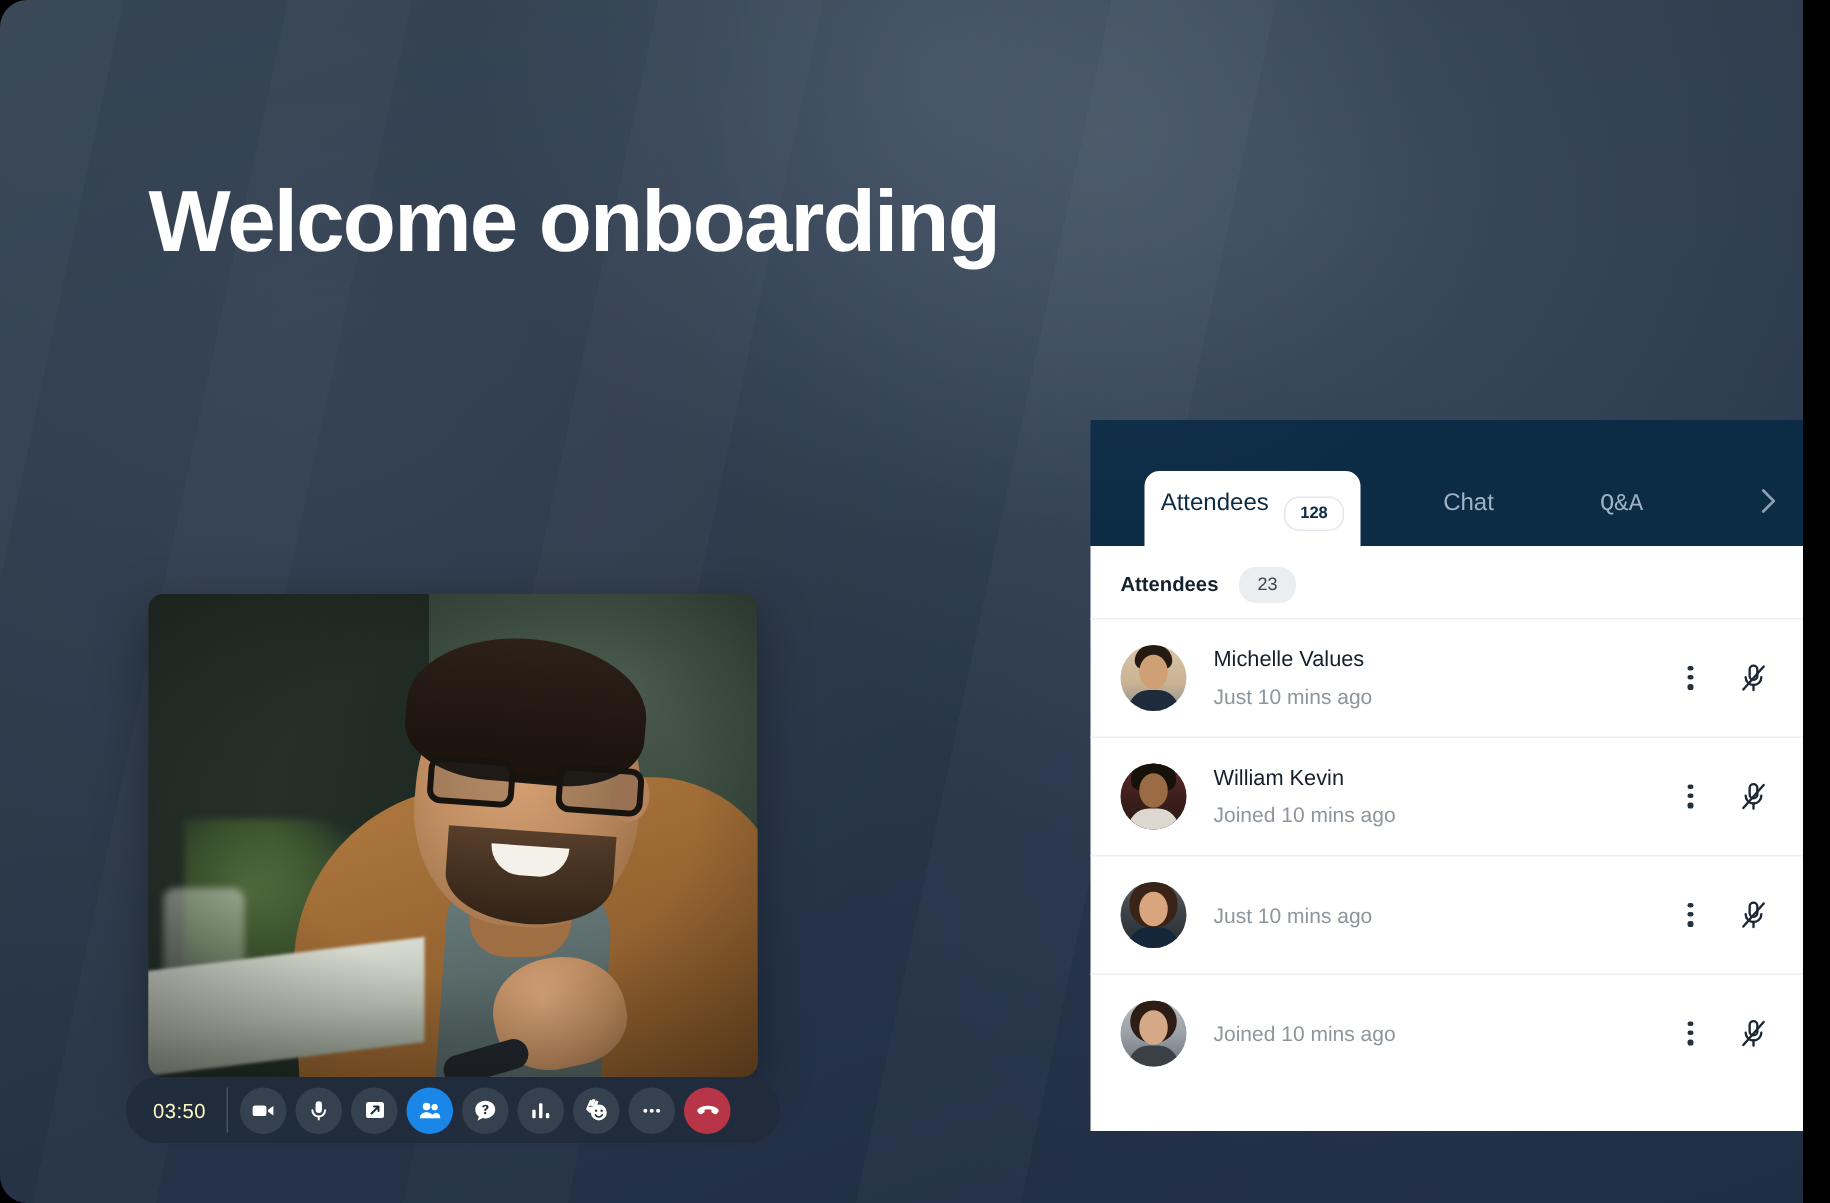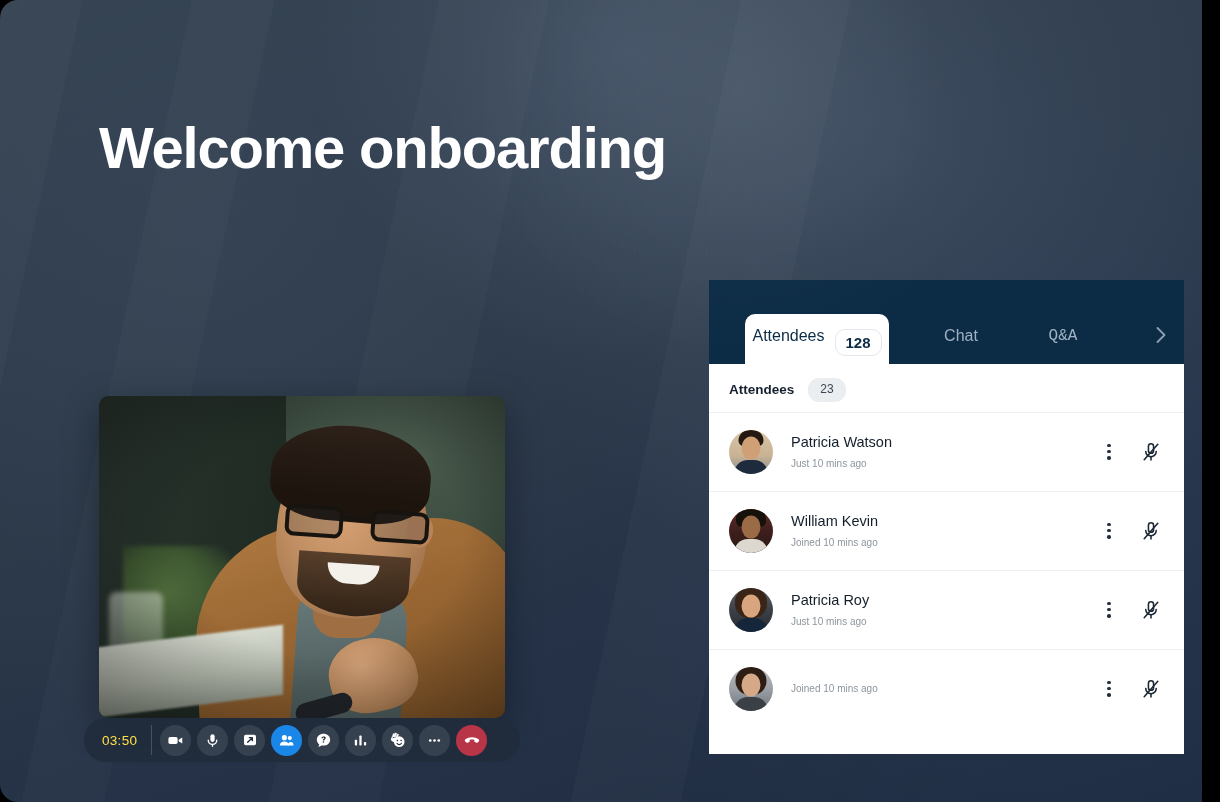--- a/index.html
+++ b/index.html
@@ -162,38 +162,38 @@
   
   .toolbar{
     position:absolute; left:84px; top:718px; width:436px; height:44px;
     display:flex; align-items:center; gap:0;
     background:rgba(33,45,60,.92);
     border-radius:22px;
     padding:0 10px;
     backdrop-filter:blur(4px);
   }
   .timer{
-    color:#fde047; font-size:13.5px; padding:0 14px 0 8px;
+    color:#fef9c3; font-size:13.5px; padding:0 14px 0 8px;
     letter-spacing:.3px;
   }
   .tb-sep{ width:1px; height:30px; background:rgba(255,255,255,.18); margin-right:8px; }
   .tb-btns{ display:flex; align-items:center; gap:6px; }
   .tb-btn{
     width:31px; height:31px; border-radius:50%;
     background:rgba(255,255,255,.10);
     display:flex; align-items:center; justify-content:center;
     color:#fff; cursor:pointer; border:none; flex:0 0 auto;
   }
   .tb-btn.active{ background:#1a87e8; }
   .tb-btn.danger{ background:#b73547; }
   .tb-btn svg{ display:block; }
 
   
   .panel{
-    position:absolute; left:668px; top:280px; width:516px; height:474px;
+    position:absolute; left:686px; top:280px; width:516px; height:474px;
     overflow:hidden;
     padding-left:41px;
   }
   .panel-head{
     position:relative; height:84px; background:#0c2b45;
   }
   .tabs{
     position:absolute; left:0; bottom:0; width:100%; height:56px;
     display:flex; align-items:center;
   }
@@ -211,21 +211,21 @@
   .tab-1{ position:absolute; left:36px; bottom:0; width:144px; justify-content:center; z-index:2; }
   .tab-2{ position:absolute; left:204px; bottom:0; width:96px; justify-content:center; }
   .tab-3{ position:absolute; left:306px; bottom:0; width:96px; justify-content:center;font-family:Liberation Mono, monospace; }
   .tab-4{ position:absolute; left:408px; bottom:0; width:88px; justify-content:center; }
   .tab-chev{
     position:absolute; right:16px; bottom:16px;
     color:#8ba0b4; font-size:20px; line-height:1; cursor:pointer;
   }
   .badge-dark{
     background:#ffffff; color:#0c2b45;
-    font-size:15px; font-weight:bold;
+    font-size:11px; font-weight:bold;
     padding:3px 10px; border-radius:10px; line-height:1.3;margin-top:13px;
   }
   .tab.active .badge-dark{ background:#ffffff; border:1px solid #e2e8ee; }
 
   .panel-body{
     position:relative; height:438px; background:#ffffff;
   }
   .list-head{
     display:flex; align-items:center; gap:14px;
     padding:14px 0 10px 20px;
@@ -268,21 +268,21 @@
   .av-body{
     position:absolute; left:50%; bottom:-5px; transform:translateX(-50%);
     width:34px; height:19px; border-radius:14px 14px 0 0;
   }
   .av1 .av-body{ background:#1e2b3c; }
   .av2 .av-body{ background:#ddd8cf; }
   .av3 .av-body{ background:#16263a; }
   .av4 .av-body{ background:#3b3f46; }
   .row-txt{ margin-left:18px; flex:1 1 auto; min-width:0; }
   .row-name{ font-size:14.5px; color:#141f2b; margin-bottom:8px; }
-  .row-sub{ font-size:10px; color:#8d959d; }
+  .row-sub{ font-size:14px; color:#8d959d; }
   .row-acts{ display:flex; align-items:center; gap:20px; flex:0 0 auto; }
   .kebab{
     width:18px; height:22px; display:flex; flex-direction:column;
     align-items:center; justify-content:center; gap:3px; cursor:pointer;
   }
   .kebab i{ width:3.4px; height:3.4px; border-radius:50%; background:#23303d; display:block; }
   .mic-off{ width:26px; height:26px; display:flex; align-items:center; justify-content:center; cursor:pointer; }
 </style>
 </head>
 <body>
@@ -421,21 +421,21 @@
           <span class="badge-gray">23</span>
         </div>
 
         <div class="row">
           <div class="avatar av1">
             <span class="av-hair"></span>
               <span class="av-face"></span>
               <span class="av-body"></span>
           </div>
           <div class="row-txt">
-            <div class="row-name">Patricia Watson</div>
+            <div class="row-name">Michelle Values</div>
             <div class="row-sub">Just 10 mins ago</div>
           </div>
           <div class="row-acts">
             <div class="kebab">
                 <i></i>
                 <i></i>
                 <i></i>
               </div>
             <div class="mic-off">
               <svg width="22" height="22" viewBox="0 0 24 24">
@@ -475,21 +475,20 @@
           </div>
         </div>
 
         <div class="row">
           <div class="avatar av3">
             <span class="av-hair"></span>
               <span class="av-face"></span>
               <span class="av-body"></span>
           </div>
           <div class="row-txt">
-            <div class="row-name">Patricia Roy</div>
             <div class="row-sub">Just 10 mins ago</div>
           </div>
           <div class="row-acts">
             <div class="kebab">
                 <i></i>
                 <i></i>
                 <i></i>
               </div>
             <div class="mic-off">
               <svg width="22" height="22" viewBox="0 0 24 24">

